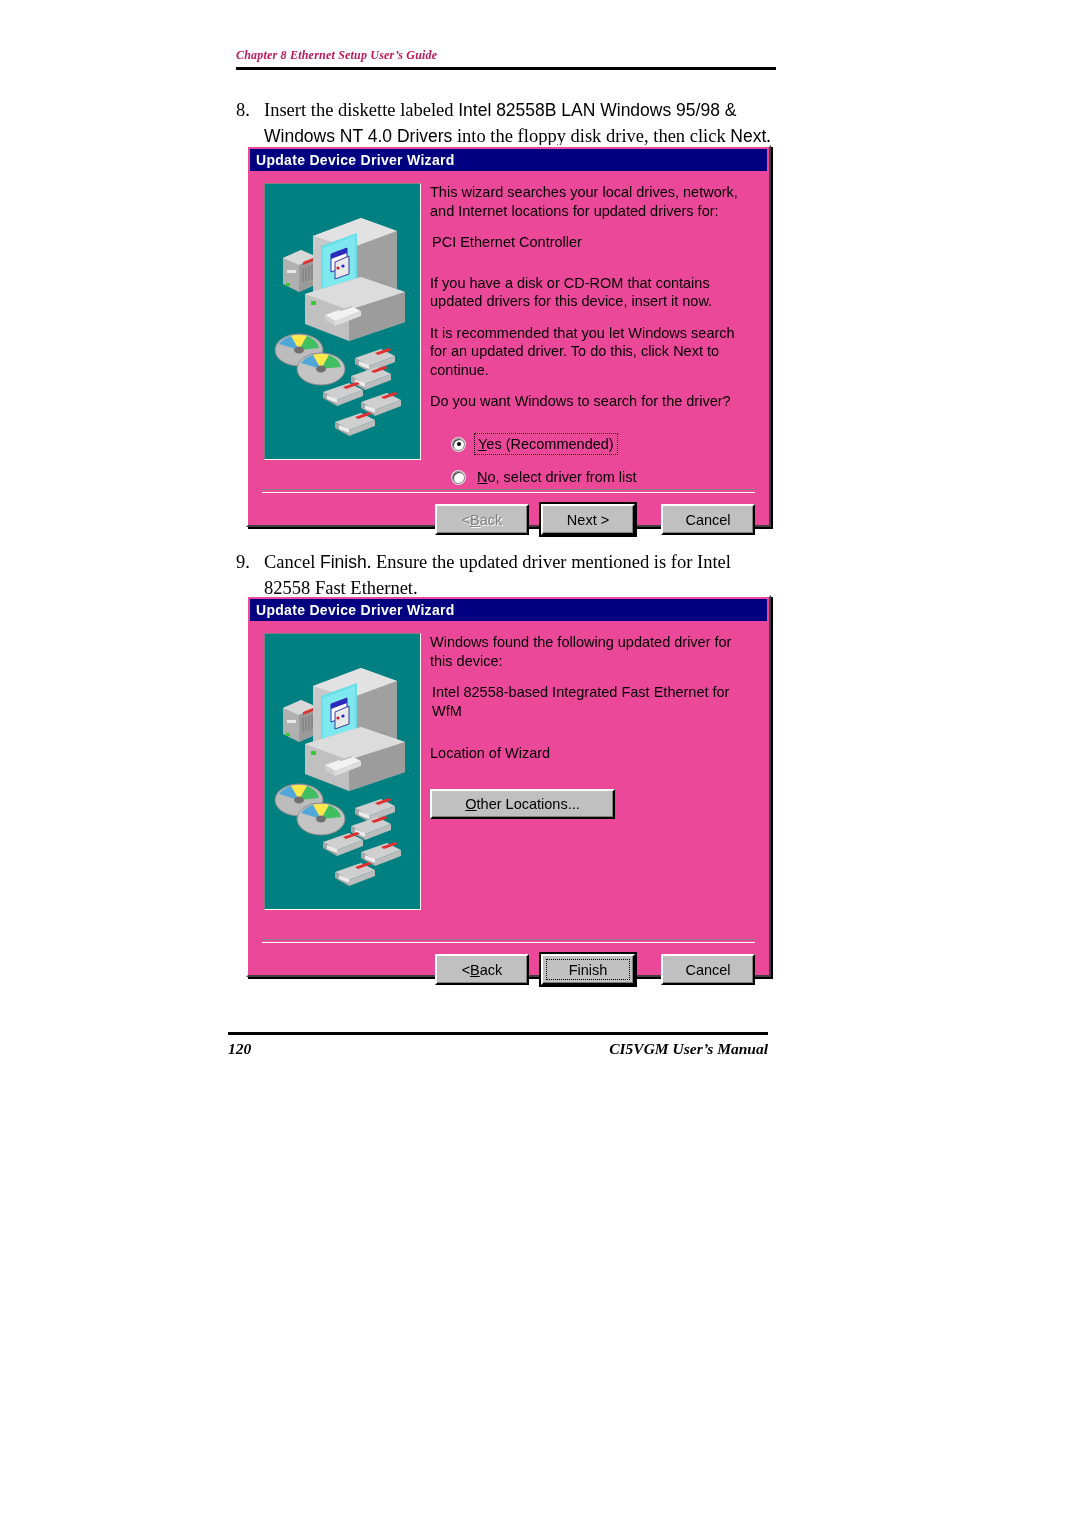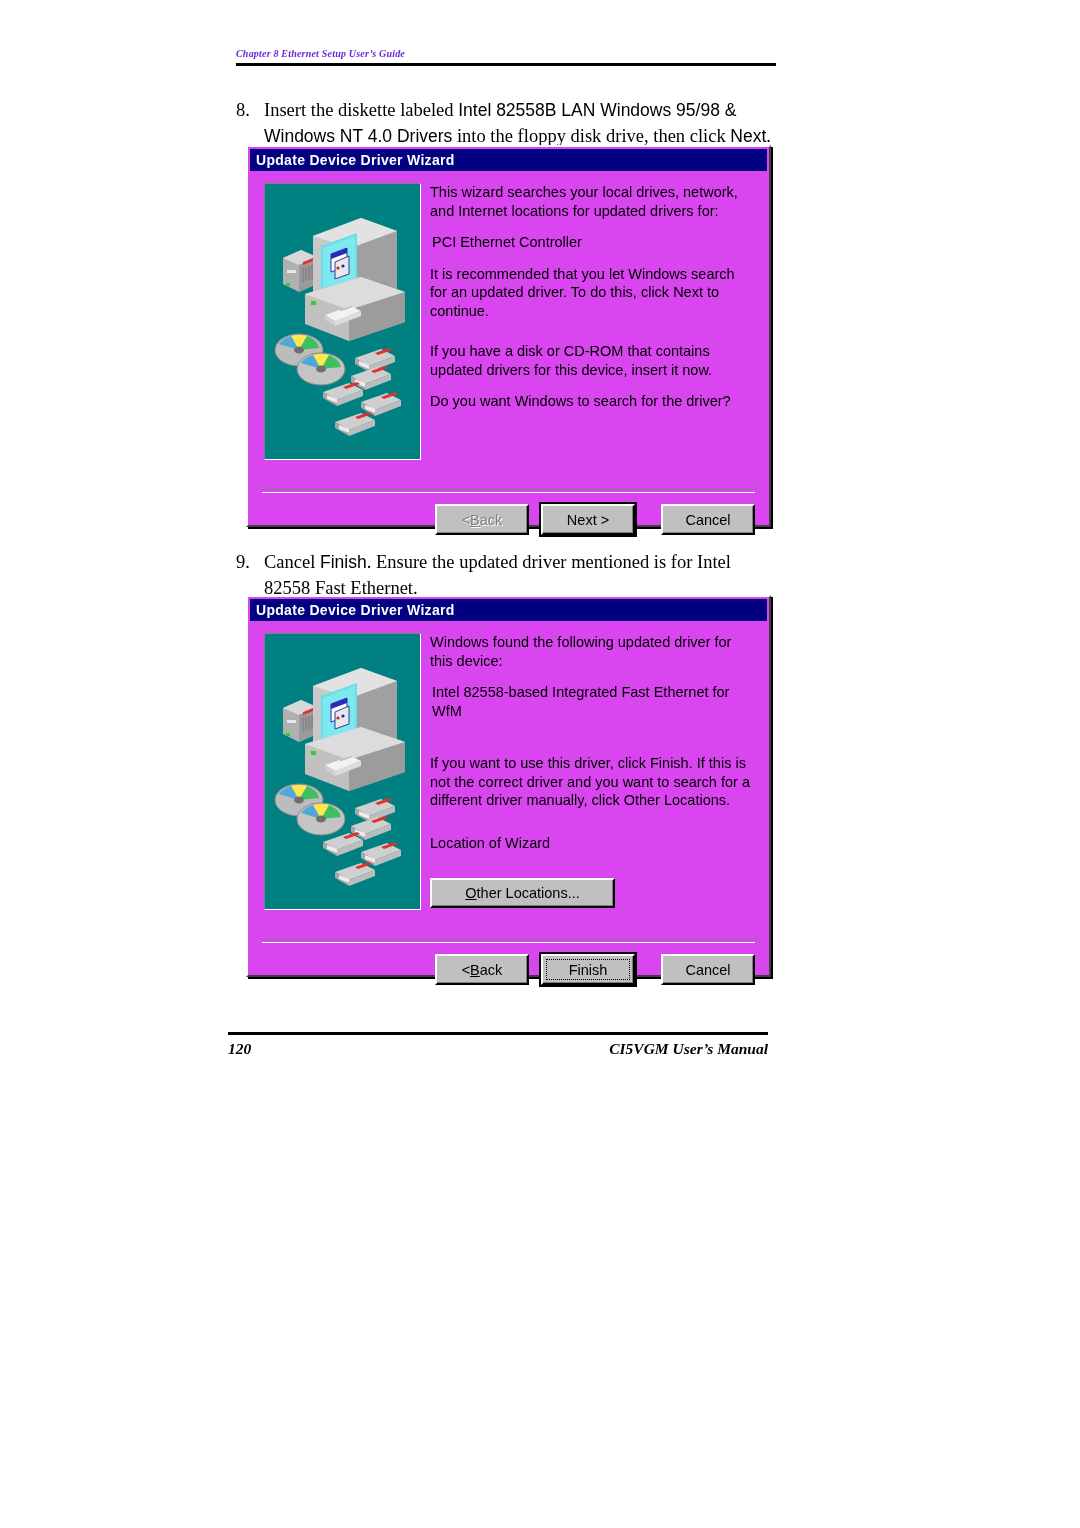--- a/index.html
+++ b/index.html
@@ -19,22 +19,22 @@
   .page-header {
     position: absolute;
     left: 236px;
     top: 48px;
     width: 540px;
   }
   .page-header .hdr-text {
     font-family: "Liberation Serif", serif;
     font-style: italic;
     font-weight: bold;
-    font-size: 10px;
-    color: #6d28d9;
+    font-size: 12px;
+    color: #be185d;
     letter-spacing: 0.2px;
     white-space: nowrap;
   }
   .rule-thick {
     margin-top: 4px;
     height: 3px;
     background: #000;
   }
 
   .step {
@@ -71,21 +71,21 @@
     font-family: "Liberation Serif", serif;
     font-style: italic;
     font-weight: bold;
     font-size: 15.5px;
     color: #000;
   }
 
   
   .win95 {
     position: absolute;
-    background: #d946ef;
+    background: #ec4899;
     box-sizing: border-box;
     border-top: 2px solid #ffffff;
     border-left: 2px solid #ffffff;
     border-right: 2px solid #3f3f3f;
     border-bottom: 2px solid #3f3f3f;
     box-shadow: 2px 2px 0 #000;
     font-family: "Liberation Sans", sans-serif;
   }
   .titlebar {
     height: 22px;
@@ -335,24 +335,36 @@
           <polygon points="84,246 110,236 110,242 84,252" fill="#bdbdbd"></polygon>
           <polygon points="90,233 104,228 107,230 93,235" fill="#e03030"></polygon>
           <polygon points="74,241 84,245 84,249 74,245" fill="#ededed"></polygon>
         </g>
       </svg>
     </div>
 
     <div class="content">
       <p>This wizard searches your local drives, network, and Internet locations for updated drivers for:</p>
       <p class="indent">PCI Ethernet Controller</p>
+      <p style="margin-top:22px;">If you have a disk or CD-ROM that contains updated drivers for this device, insert it now.</p>
       <p>It is recommended that you let Windows search for an updated driver. To do this, click Next to continue.</p>
-      <p style="margin-top:22px;">If you have a disk or CD-ROM that contains updated drivers for this device, insert it now.</p>
       <p style="margin-bottom:22px;">Do you want Windows to search for the driver?</p>
 
+      <div style="margin-left:22px;">
+        <div class="radio-row">
+          <span class="radio">
+              <span class="dot"></span>
+            </span>
+          <span class="radio-label focused"><u>Y</u><span>es (Recommended)</span></span>
+        </div>
+        <div class="radio-row">
+          <span class="radio"></span>
+          <span class="radio-label"><u>N</u><span>o, select driver from list</span></span>
+        </div>
+      </div>
     </div>
 
     <div class="groove" style="top:318px;"></div>
 
     <div class="btnrow" style="right:14px; top:333px;">
       <button class="btn disabled" style="width:94px; height:31px;">
         <span>&lt; </span>
           <u>B</u>
           <span>ack</span>
       </button>
@@ -469,21 +481,20 @@
           <polygon points="84,246 110,236 110,242 84,252" fill="#bdbdbd"></polygon>
           <polygon points="90,233 104,228 107,230 93,235" fill="#e03030"></polygon>
           <polygon points="74,241 84,245 84,249 74,245" fill="#ededed"></polygon>
         </g>
       </svg>
     </div>
 
     <div class="content">
       <p>Windows found the following updated driver for this device:</p>
       <p class="indent">Intel 82558-based Integrated Fast Ethernet for WfM</p>
-      <p style="margin-top:34px;">If you want to use this driver, click Finish. If this is not the correct driver and you want to search for a different driver manually, click Other Locations.</p>
       <p style="margin-top:24px;">Location of Wizard</p>
 
       <button class="btn" style="width:185px; height:30px; margin-top:26px;">
         <u>O</u>
           <span>ther Locations...</span>
       </button>
     </div>
 
     <div class="groove" style="top:318px;"></div>
 

